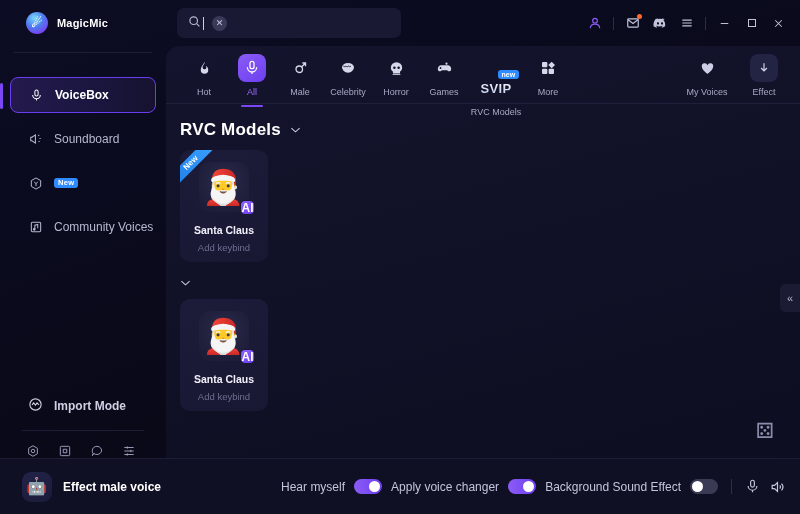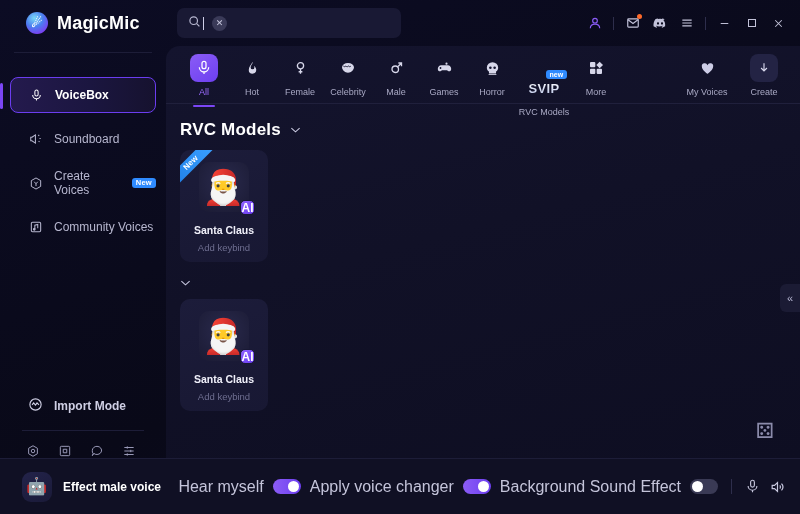--- a/index.html
+++ b/index.html
@@ -29,21 +29,21 @@
     width: 22px; height: 22px; position: relative; flex-shrink: 0;
   }
   .logo-mark .sphere {
     position: absolute; inset: 0; border-radius: 50%;
     background: radial-gradient(circle at 38% 28%, #7ad9f5 0%, #4b7ef0 42%, #7b3ff2 78%, #5a23b8 100%);
   }
   .logo-mark .glyph {
     position: absolute; inset: 0; display: flex; align-items: center; justify-content: center;
     color: #fff; font-size: 12px; font-weight: bold;
   }
-  .brand-name { color: #fff; font-size: 18px; font-weight: bold; letter-spacing: .2px; }
+  .brand-name { color: #fff; font-size: 11px; font-weight: bold; letter-spacing: .2px; }
 
   .search-wrap { flex: 0 0 auto; margin-left: 11px; }
   .search-box {
     width: 224px; height: 30px; background: #191934; border-radius: 7px;
     display: flex; align-items: center; gap: 8px; padding: 0 9px 0 11px;
   }
   .search-box .qtext {
     flex: 1; color: #dcdcf0; font-size: 11.5px; background: transparent;
     border: none; outline: none; font-family: inherit; padding: 0;
   }
@@ -208,21 +208,21 @@
     background: #101024; border-top: 1px solid #1d1d38; padding: 0 14px 0 22px;
   }
   .cur-voice { display: flex; align-items: center; gap: 11px; cursor: pointer; }
   .cur-avatar {
     width: 30px; height: 30px; border-radius: 9px;
     background: linear-gradient(150deg,#23234a,#1a1a38);
     display: flex; align-items: center; justify-content: center; font-size: 17px;
   }
   .cur-name { color: #fff; font-size: 12px; font-weight: bold; }
   .ctrls { margin-left: auto; display: flex; align-items: center; gap: 9px; }
-  .ctrl-label { color: #c4c4da; font-size: 16px; }
+  .ctrl-label { color: #c4c4da; font-size: 12px; }
   .toggle {
     width: 28px; height: 15px; border-radius: 9px; position: relative; cursor: pointer;
     background: #3a3a55;
   }
   .toggle.on { background: linear-gradient(90deg,#8b5cf6,#6d3ff0); }
   .toggle .knob {
     position: absolute; top: 2px; left: 2px; width: 11px; height: 11px;
     border-radius: 50%; background: #fff; transition: left .15s;
   }
   .toggle.on .knob { left: 15px; }
@@ -326,21 +326,20 @@
           <span>Soundboard</span>
         </div>
 
         <div class="nav-item">
           <span class="ic">
             <svg width="14" height="15" viewBox="0 0 24 24" fill="none" stroke="#b7b7cf" stroke-width="1.7">
               <path d="M12 2.5l8 4.5v10l-8 4.5-8-4.5V7z"></path>
                 <path d="M9 9l3 3.5L15 9M12 12.5v4"></path>
             </svg>
           </span>
-          <span>Create Voices</span>
           <span class="badge-new">New</span>
         </div>
 
         <div class="nav-item">
           <span class="ic">
             <svg width="14" height="14" viewBox="0 0 24 24" fill="none" stroke="#b7b7cf" stroke-width="1.8">
               <rect x="4" y="4" width="16" height="16" rx="2"></rect>
                 <path d="M10 16V9l5-1.5V14"></path>
                 <circle cx="9" cy="16" r="1.4" fill="#b7b7cf"></circle>
             </svg>
@@ -387,92 +386,83 @@
           </svg>
         </span>
       </div>
     </div>
 
     <div class="content">
 
       <div class="tabs-row">
         <div class="tabs">
 
+          <div class="tab">
+            <span class="tic">
+              <svg width="15" height="18" viewBox="0 0 24 24" fill="#d7d7ea">
+                <path d="M12 2c1 4-3 5-3 9a3 3 0 0 0 6 0c0-1-.4-1.8-.8-2.5C16.5 10 18 12.5 18 15a6 6 0 0 1-12 0c0-5 4-8 6-13z"></path>
+              </svg>
+            </span>
+            <span class="tlabel">Hot</span>
+          </div>
+
           <div class="tab active">
             <span class="tic">
               <svg width="16" height="18" viewBox="0 0 24 24" fill="none" stroke="#fff" stroke-width="1.9">
                 <rect x="9" y="2" width="6" height="11" rx="3"></rect>
                   <path d="M5 11a7 7 0 0 0 14 0M12 18v3"></path>
               </svg>
             </span>
             <span class="tlabel">All</span>
           </div>
 
-          <div class="tab">
-            <span class="tic">
-              <svg width="15" height="18" viewBox="0 0 24 24" fill="#d7d7ea">
-                <path d="M12 2c1 4-3 5-3 9a3 3 0 0 0 6 0c0-1-.4-1.8-.8-2.5C16.5 10 18 12.5 18 15a6 6 0 0 1-12 0c0-5 4-8 6-13z"></path>
-              </svg>
-            </span>
-            <span class="tlabel">Hot</span>
-          </div>
 
           <div class="tab">
             <span class="tic">
               <svg width="15" height="18" viewBox="0 0 24 24" fill="none" stroke="#d7d7ea" stroke-width="2.1">
-                <circle cx="12" cy="8.5" r="5"></circle>
-                  <path d="M12 13.5V21M9 18h6"></path>
-              </svg>
-            </span>
-            <span class="tlabel">Female</span>
+                <circle cx="10" cy="14" r="5.2"></circle>
+                  <path d="M14.5 9.5L20 4M15 4h5v5"></path>
+              </svg>
+            </span>
+            <span class="tlabel">Male</span>
           </div>
 
           <div class="tab">
             <span class="tic">
               <svg width="18" height="16" viewBox="0 0 24 24" fill="#d7d7ea">
                 <path d="M3 11a9 6.5 0 0 1 18 0 9 8 0 0 1-18 0z"></path>
                 <path d="M5 9c1.2 1.4 2.6 1.4 3.8 0 1.2 1.4 2.6 1.4 3.8 0 1.2 1.4 2.6 1.4 3.8 0" stroke="#14142e" stroke-width="1.4" fill="none"></path>
               </svg>
             </span>
             <span class="tlabel">Celebrity</span>
-          </div>
-
-          <div class="tab">
-            <span class="tic">
-              <svg width="15" height="18" viewBox="0 0 24 24" fill="none" stroke="#d7d7ea" stroke-width="2.1">
-                <circle cx="10" cy="14" r="5.2"></circle>
-                  <path d="M14.5 9.5L20 4M15 4h5v5"></path>
-              </svg>
-            </span>
-            <span class="tlabel">Male</span>
-          </div>
-
-          <div class="tab">
-            <span class="tic">
-              <svg width="19" height="16" viewBox="0 0 24 24" fill="#d7d7ea">
-                <path d="M7 8h10a5 5 0 0 1 5 5.5c0 2-1.3 3.5-3 3.5-1.4 0-2.2-.8-3-1.7h-8C7.2 16.2 6.4 17 5 17c-1.7 0-3-1.5-3-3.5A5 5 0 0 1 7 8z"></path>
-                <circle cx="15" cy="5.5" r="1.6"></circle>
-                <path d="M6 10.5v3M4.5 12h3" stroke="#14142e" stroke-width="1.3"></path>
-              </svg>
-            </span>
-            <span class="tlabel">Games</span>
           </div>
 
           <div class="tab">
             <span class="tic">
               <svg width="17" height="17" viewBox="0 0 24 24" fill="#d7d7ea">
                 <path d="M12 3a8 8 0 0 0-8 8c0 2.6 1.3 4.4 3 5.4V19h10v-2.6c1.7-1 3-2.8 3-5.4a8 8 0 0 0-8-8z"></path>
                 <circle cx="9" cy="11" r="1.8" fill="#14142e"></circle>
                   <circle cx="15" cy="11" r="1.8" fill="#14142e"></circle>
                 <path d="M6.5 20.5h11" stroke="#d7d7ea" stroke-width="1.2"></path>
               </svg>
             </span>
             <span class="tlabel">Horror</span>
           </div>
 
+          <div class="tab">
+            <span class="tic">
+              <svg width="19" height="16" viewBox="0 0 24 24" fill="#d7d7ea">
+                <path d="M7 8h10a5 5 0 0 1 5 5.5c0 2-1.3 3.5-3 3.5-1.4 0-2.2-.8-3-1.7h-8C7.2 16.2 6.4 17 5 17c-1.7 0-3-1.5-3-3.5A5 5 0 0 1 7 8z"></path>
+                <circle cx="15" cy="5.5" r="1.6"></circle>
+                <path d="M6 10.5v3M4.5 12h3" stroke="#14142e" stroke-width="1.3"></path>
+              </svg>
+            </span>
+            <span class="tlabel">Games</span>
+          </div>
+
           <div class="tab wide">
             <span class="svip-wrap">
               <span class="svip">SVIP</span>
               <span class="svip-new">new</span>
             </span>
             <span class="tlabel">RVC Models</span>
           </div>
 
           <div class="tab">
             <span class="tic">
@@ -495,21 +485,21 @@
               </svg>
             </span>
             <span class="tlabel">My Voices</span>
           </div>
           <div class="tab">
             <span class="tic boxed">
               <svg width="14" height="14" viewBox="0 0 24 24" fill="none" stroke="#d5d5ea" stroke-width="2">
                 <path d="M12 4v12M7 12l5 5 5-5"></path>
               </svg>
             </span>
-            <span class="tlabel">Create</span>
+            <span class="tlabel">Effect</span>
           </div>
         </div>
       </div>
 
       <div class="scroll-area">
 
         <div class="section-head">
           <span class="section-title">RVC Models</span>
           <span class="chev">
             <svg width="11" height="8" viewBox="0 0 24 16" fill="none" stroke="#c9c9e0" stroke-width="2.4">

